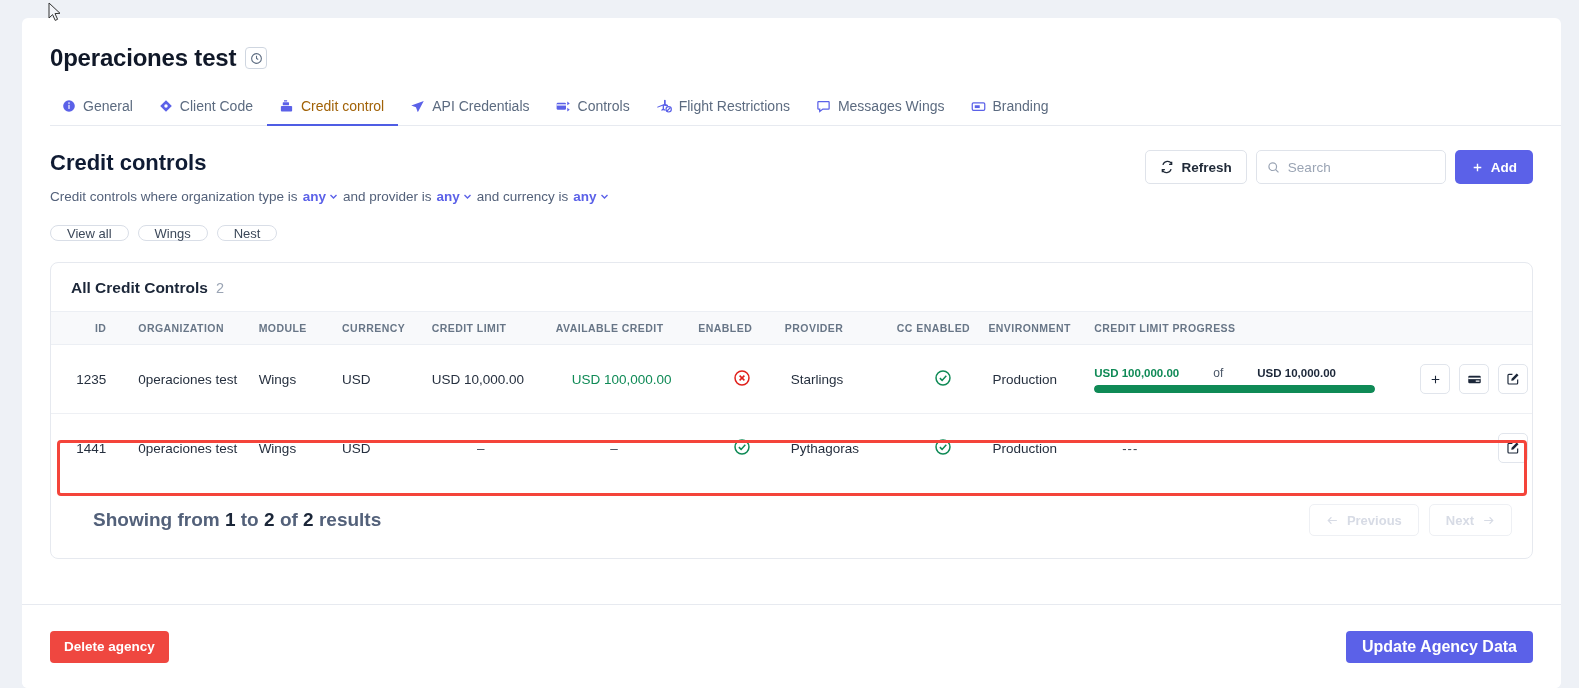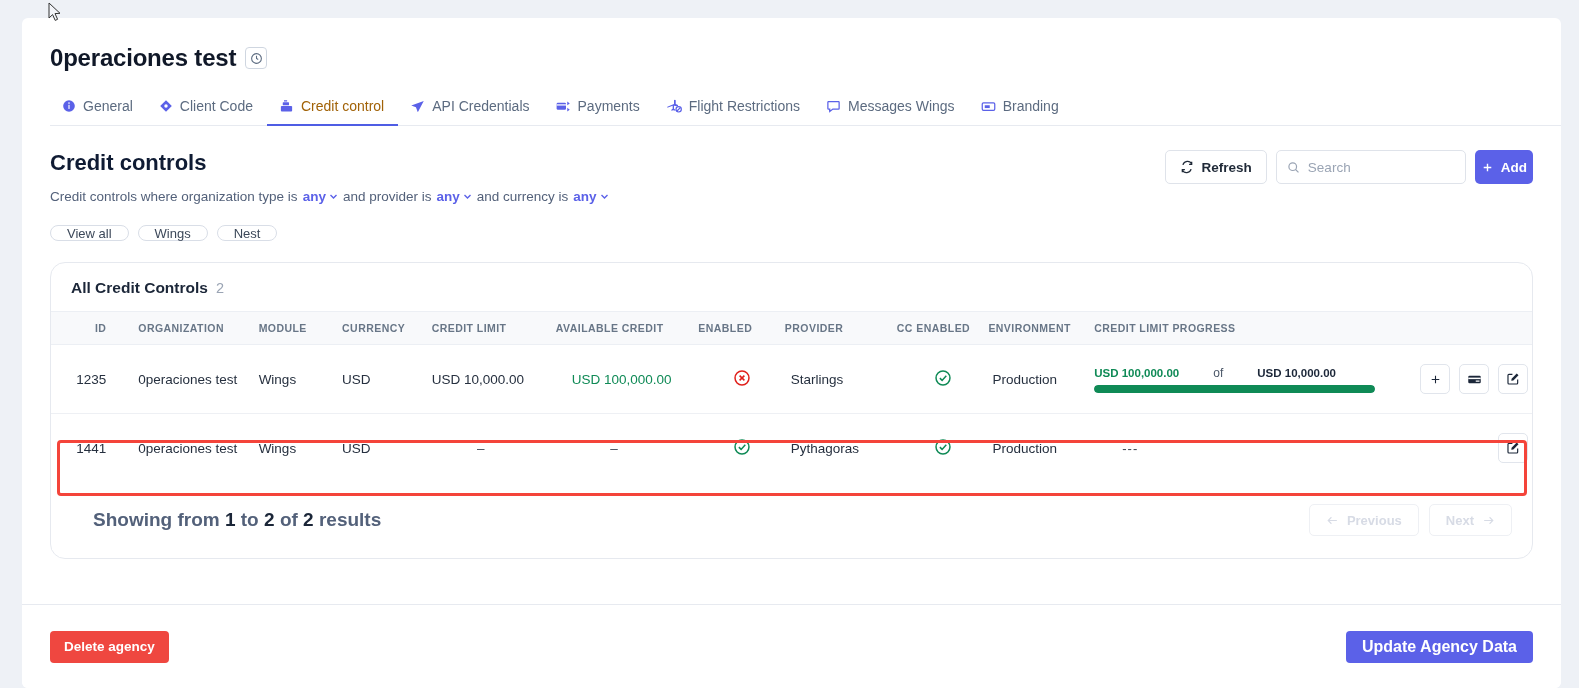--- a/index.html
+++ b/index.html
@@ -89,38 +89,38 @@
     border: 1px solid #dfe3ea; border-radius: 5px; background: #fff;
     display: flex; align-items: center; padding: 0 10px; gap: 8px;
   }
   .search-wrap input {
     border: 0; outline: 0; font-size: 13.5px; color: #1f2937;
     width: 100%; font-family: Liberation Sans, sans-serif; background: transparent;
   }
   .search-wrap input::placeholder { color: #9aa4b4; }
   .btn-add {
     display: flex; align-items: center; gap: 7px;
-    height: 34px; padding: 0 6px;
+    height: 34px; padding: 0 16px;
     background: #5b61e8; border: 0; border-radius: 5px;
     font-size: 13.5px; font-weight: bold; color: #fff; cursor: pointer;
     font-family: "Liberation Sans", sans-serif;
   }
 
   
   .pills { display: flex; gap: 9px; margin-top: 21px; }
   .pill {
     height: 16px; padding: 0 16px; border: 1px solid #d9dee7;
     border-radius: 14px; background: #fff; font-size: 13px; color: #3c4859;
     display: flex; align-items: center; cursor: pointer;
   }
 
   
   .table-card {
     margin-top: 21px;
-    border: 1px solid #e6e9ef; border-radius: 15px; background: #fff;
+    border: 1px solid #e6e9ef; border-radius: 8px; background: #fff;
     overflow: visible;
   }
   .table-card-head {
     padding: 16px 20px 14px 20px;
     display: flex; align-items: baseline; gap: 8px;
   }
   .tc-title { font-size: 15.5px; font-weight: bold; color: #1b2638; }
   .tc-count { font-size: 14.5px; color: #9aa4b4; }
 
   table { width: 100%; border-collapse: collapse; table-layout: fixed; }
@@ -268,21 +268,21 @@
 
       <div class="tab">
         <span class="ic">
           <svg width="15" height="15" viewBox="0 0 24 24" fill="#5b61e8">
               <rect x="1" y="6" width="15" height="11" rx="2"></rect>
               <rect x="1" y="8.5" width="15" height="2" fill="#fff"></rect>
               <path d="M18 4 l4 3 -4 3 z"></path>
               <path d="M18 14 l4 3 -4 3 z"></path>
             </svg>
         </span>
-        <span>Payments</span>
+        <span>Controls</span>
       </div>
 
 
       <div class="tab">
         <span class="ic">
           <svg width="16" height="16" viewBox="0 0 24 24" fill="#5b61e8">
               <path d="M2 13 L12 9 L12 3.5 a1.4 1.4 0 0 1 2.6 0 L14.6 9 L18 10.4 L18 12.6 L12 11.6 L12 16 L14 17.6 L14 19 L10.8 18.2 L8 19 L8 17.6 L10 16 L10 11.6 L2 14.6 Z"></path>
               <circle cx="19" cy="17" r="4" fill="none" stroke="#5b61e8" stroke-width="1.8"></circle>
               <path d="M16.5 19.5 L21.5 14.5" stroke="#5b61e8" stroke-width="1.8"></path>
             </svg>

